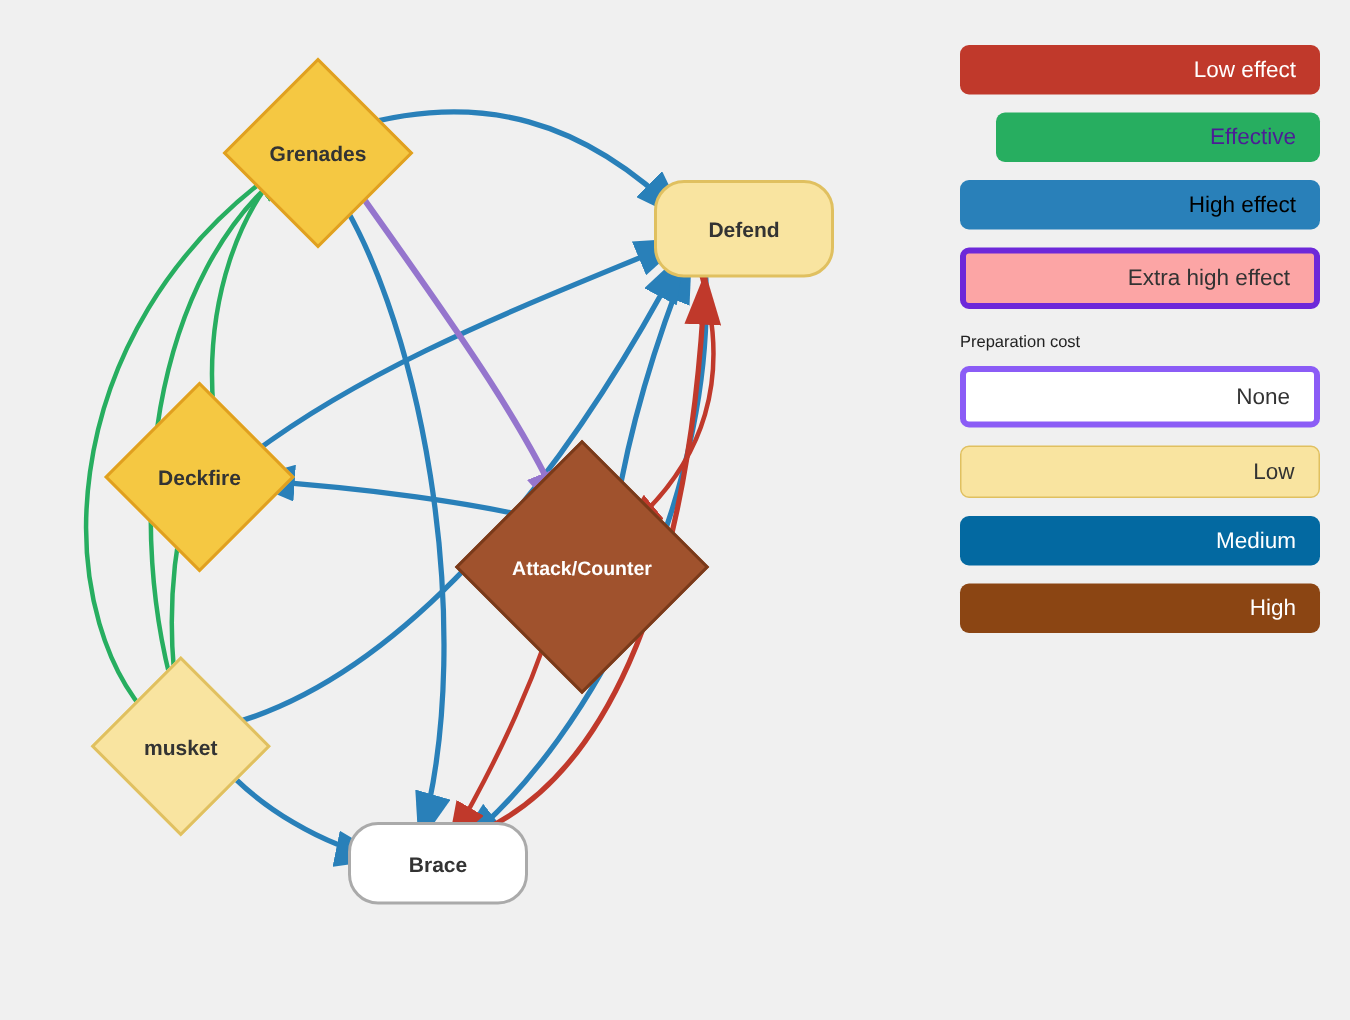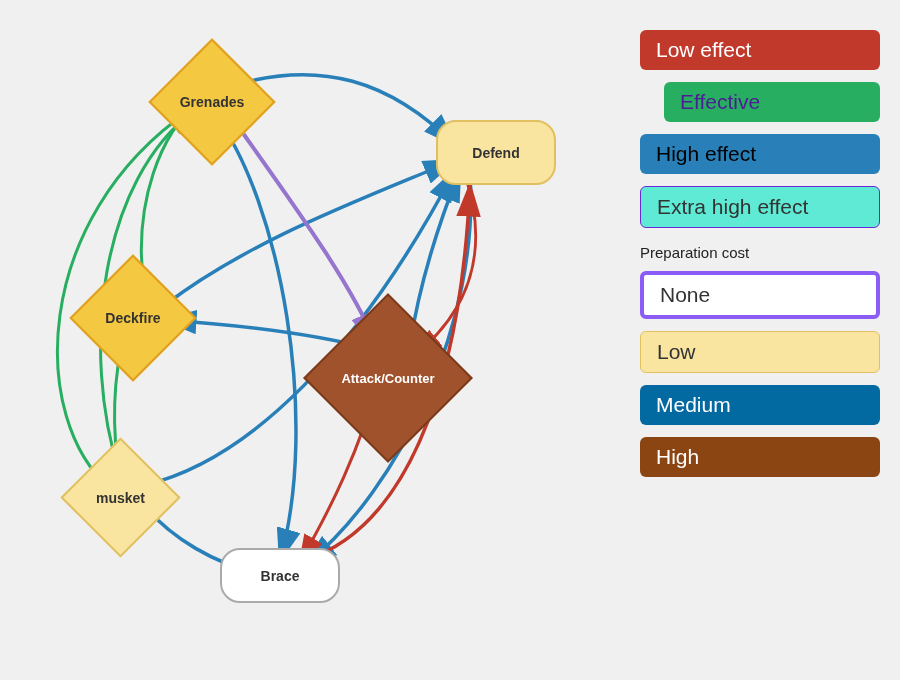--- a/index.html
+++ b/index.html
@@ -15,36 +15,36 @@
       position: absolute;
       right: 0; top: 0;
       width: 280px;
       height: 680px;
       padding: 30px 20px;
     }
     .legend-item {
       margin-bottom: 12px;
       border-radius: 6px;
       padding: 8px 16px;
-      text-align: left;
-      font-size: 21px;
+      text-align: right;
+      font-size: 15px;
       font-weight: 500;
       min-width: 160px;
     }
     .legend-section-title {
-      font-size: 15px;
+      font-size: 11px;
       font-weight: 400;
       margin-top: 16px;
       margin-bottom: 10px;
       color: #222;
     }
     .legend-red { background: #c0392b; color: white; }
     .legend-green { background: #27ae60; color: #4c1d95; margin-left: 24px; }
     .legend-blue { background: #2980b9; color: #000000; }
-    .legend-purple { background: #5eead4; color: #333; border: 1px solid #6d28d9; }
+    .legend-purple { background: #fca5a5; color: #333; border: 4px solid #6d28d9; }
     .legend-none { background: white; color: #333; border: 4px solid #8b5cf6; }
     .legend-low { background: #f9e4a0; color: #333; border: 1px solid #e0c060; }
     .legend-medium { background: #0369a1; color: white; }
     .legend-high { background: #8b4513; color: white; }
 
     
     .node {
       position: absolute;
       display: flex;
       align-items: center;
@@ -149,21 +149,21 @@
 </div>
 
 <div class="node node-diamond color-brown" style="left:328px; top:318px; width:120px; height:120px;">
   <div class="node-diamond-inner" style="font-size:13px;">Attack/Counter</div>
 </div>
 
 <div class="node node-diamond color-yellow-light" style="left:78px; top:455px; width:85px; height:85px;">
   <div class="node-diamond-inner">musket</div>
 </div>
 
-<div class="node node-rounded color-white" style="left:220px; top:548px; width:120px; height:55px;">
+<div class="node node-rounded color-white" style="left:232px; top:548px; width:120px; height:55px;">
   <span>Brace</span>
 </div>
 
 <div id="legend-area">
   <div class="legend-item legend-red">Low effect</div>
   <div class="legend-item legend-green">Effective</div>
   <div class="legend-item legend-blue">High effect</div>
   <div class="legend-item legend-purple">Extra high effect</div>
 
   <div class="legend-section-title">Preparation cost</div>

